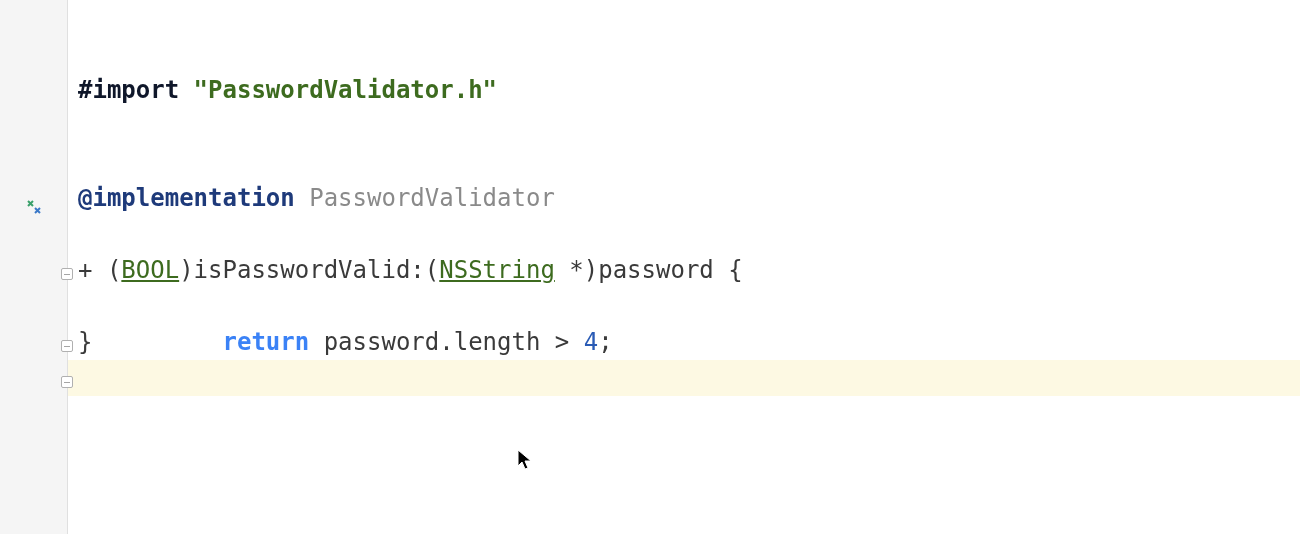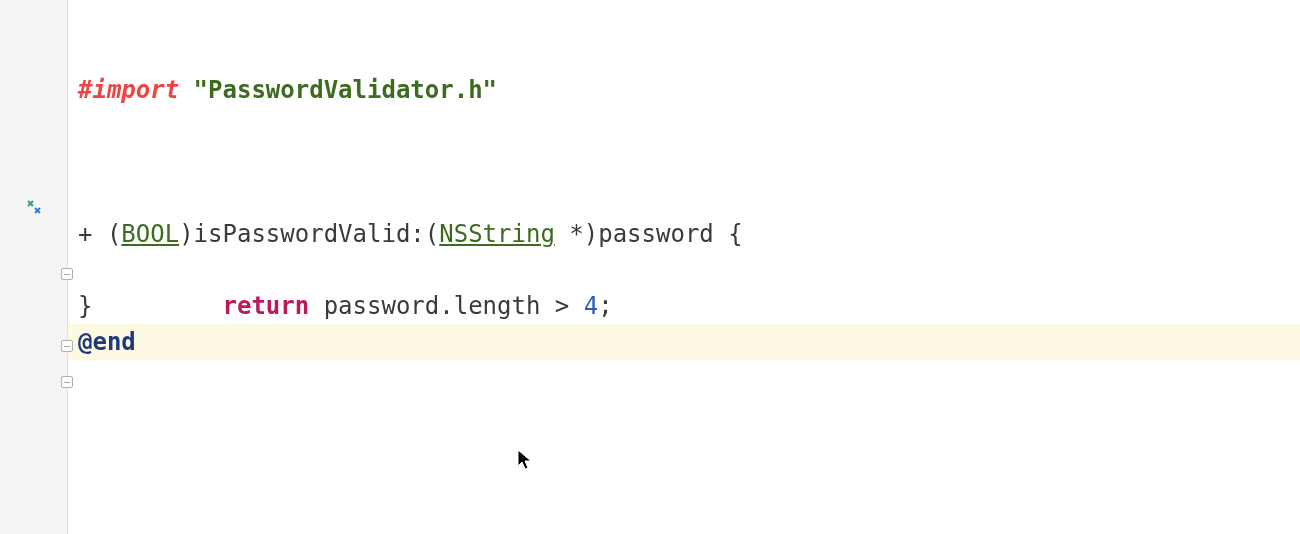--- a/index.html
+++ b/index.html
@@ -66,27 +66,27 @@
       position: relative;
     }
     .highlight-line {
       position: absolute;
       left: -78px;
       right: 0;
       background: #fdf9e3;
       height: 36px;
       z-index: -1;
     }
-    .tk-keyword-import { color: #ef4444; font-weight: bold; font-style: italic; }
+    .tk-keyword-import { color: #0f172a; font-weight: bold; }
     .tk-string { color: #3d6b1f; font-weight: bold; }
     .tk-directive { color: #1e3a7a; font-weight: bold; }
     .tk-classname { color: #8a8a8a; }
     .tk-plain { color: #3a3a3a; }
     .tk-type { color: #3d6b1f; text-decoration: underline; }
-    .tk-keyword { color: #be185d; font-weight: bold; }
+    .tk-keyword { color: #3b82f6; font-weight: bold; }
     .tk-number { color: #2a5bb5; }
     .cursor-pointer {
       position: absolute;
       top: 448px;
       left: 516px;
       pointer-events: none;
     }
     .blank-row {
       height: 36px;
     }
@@ -111,31 +111,31 @@
   </div>
   <div class="code-area">
     <div class="blank-row"></div>
     <div class="blank-row"></div>
 
     <div class="code-line"><span class="tk-keyword-import">#import</span> <span class="tk-string">"</span><span class="tk-string">PasswordValidator.h</span><span class="tk-string">"</span></div>
 
     <div class="blank-row"></div>
     <div class="blank-row"></div>
 
+    <div class="code-line"><span class="tk-directive">@implementation</span> <span class="tk-classname">PasswordValidator</span></div>
 
     <div class="blank-row"></div>
 
     <div class="code-line"><span class="tk-plain">+ (</span><span class="tk-type">BOOL</span><span class="tk-plain">)</span><span class="tk-plain">isPasswordValid:(</span><span class="tk-type">NSString</span><span class="tk-plain"> *)password {</span></div>
 
     <div class="code-line">
       <div class="highlight-line"></div><span class="tk-plain">    </span><span class="tk-keyword">return</span><span class="tk-plain"> password.length &gt; </span><span class="tk-number">4</span><span class="tk-plain">;</span></div>
 
     <div class="code-line"><span class="tk-plain">}</span></div>
 
-    <div class="code-line"><span class="tk-directive">@end</span></div>
   </div>
 </div>
 
 <div class="cursor-pointer">
   <svg width="20" height="24" viewBox="0 0 20 24">
     <path d="M2 2 L2 18 L6 14 L9 21 L12 20 L9 13 L15 13 Z" fill="#000" stroke="#fff" stroke-width="1"></path>
   </svg>
 </div>
 
 </body></html>

